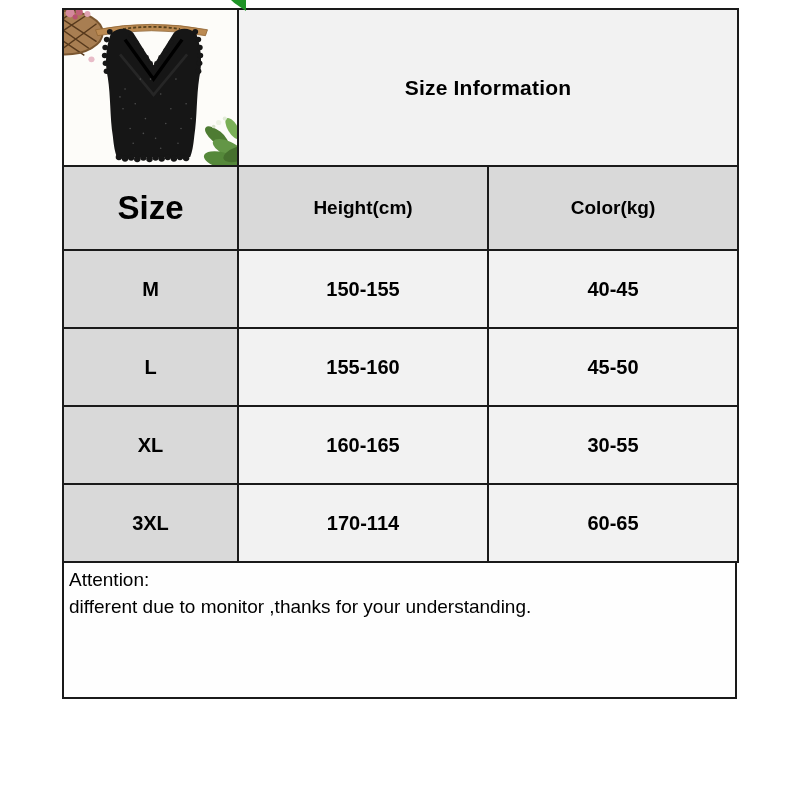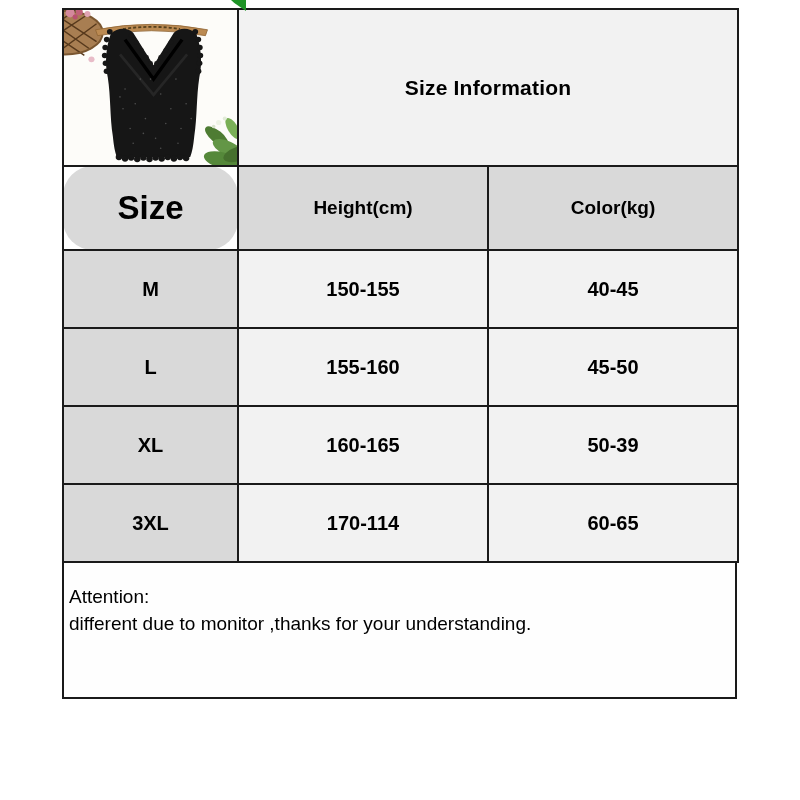--- a/index.html
+++ b/index.html
@@ -41,39 +41,39 @@
     font-weight:bold;
     font-size:21px;
     letter-spacing:0.2px;
   }
   tr.header-row td{
     background:var(--header-bg);
     font-weight:bold;
     font-size:19px;
     height:84px;
   }
-  tr.header-row td.size-head{font-size:33px;border-radius:30px;}
+  tr.header-row td.size-head{font-size:33px;}
   tr.data-row{height:78px;}
   tr.data-row td.size-cell{
     background:var(--header-bg);
     font-weight:bold;
     font-size:20px;
   }
   tr.data-row td.val-cell{
     background:var(--cell-bg);
     font-weight:bold;
     font-size:20px;
   }
   .attention-box{
     width:675px;
     height:138px;
     margin-top:-2px;
     border:2px solid var(--border);
     background:var(--attn-bg);
-    padding:20px 5px;
+    padding:3px 5px;
     font-size:19px;
     line-height:27px;
     text-align:left;
   }
   .leaf-accent{
     position:absolute;
     left:169px;
     top:-8px;
     width:15px;
     height:11px;
@@ -216,21 +216,21 @@
         <td class="val-cell">40-45</td>
       </tr>
       <tr class="data-row">
         <td class="size-cell">L</td>
         <td class="val-cell">155-160</td>
         <td class="val-cell">45-50</td>
       </tr>
       <tr class="data-row">
         <td class="size-cell">XL</td>
         <td class="val-cell">160-165</td>
-        <td class="val-cell">50-39</td>
+        <td class="val-cell">30-55</td>
       </tr>
       <tr class="data-row">
         <td class="size-cell">3XL</td>
         <td class="val-cell">170-114</td>
         <td class="val-cell">60-65</td>
       </tr>
     </tbody>
   </table>
 
   <div class="attention-box">

